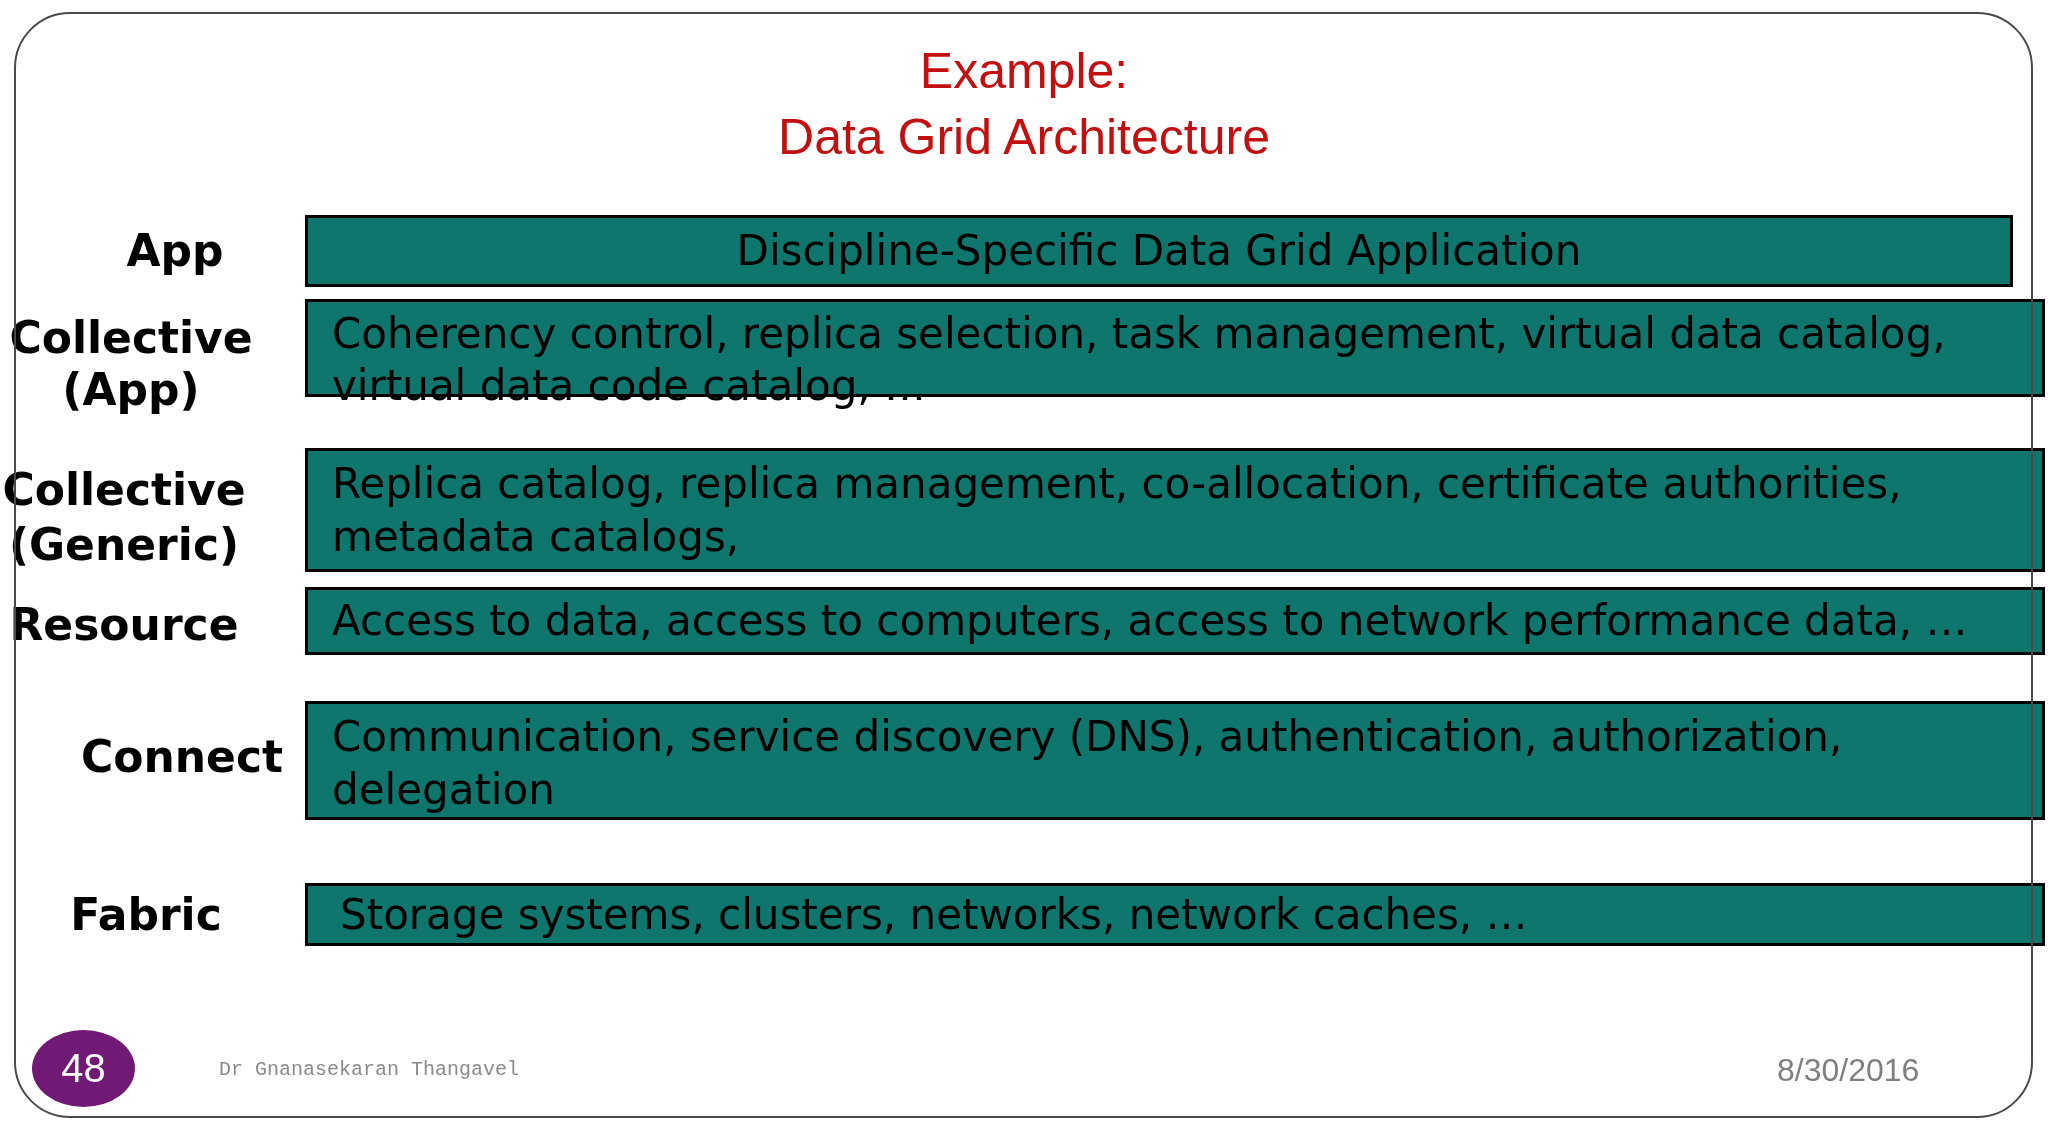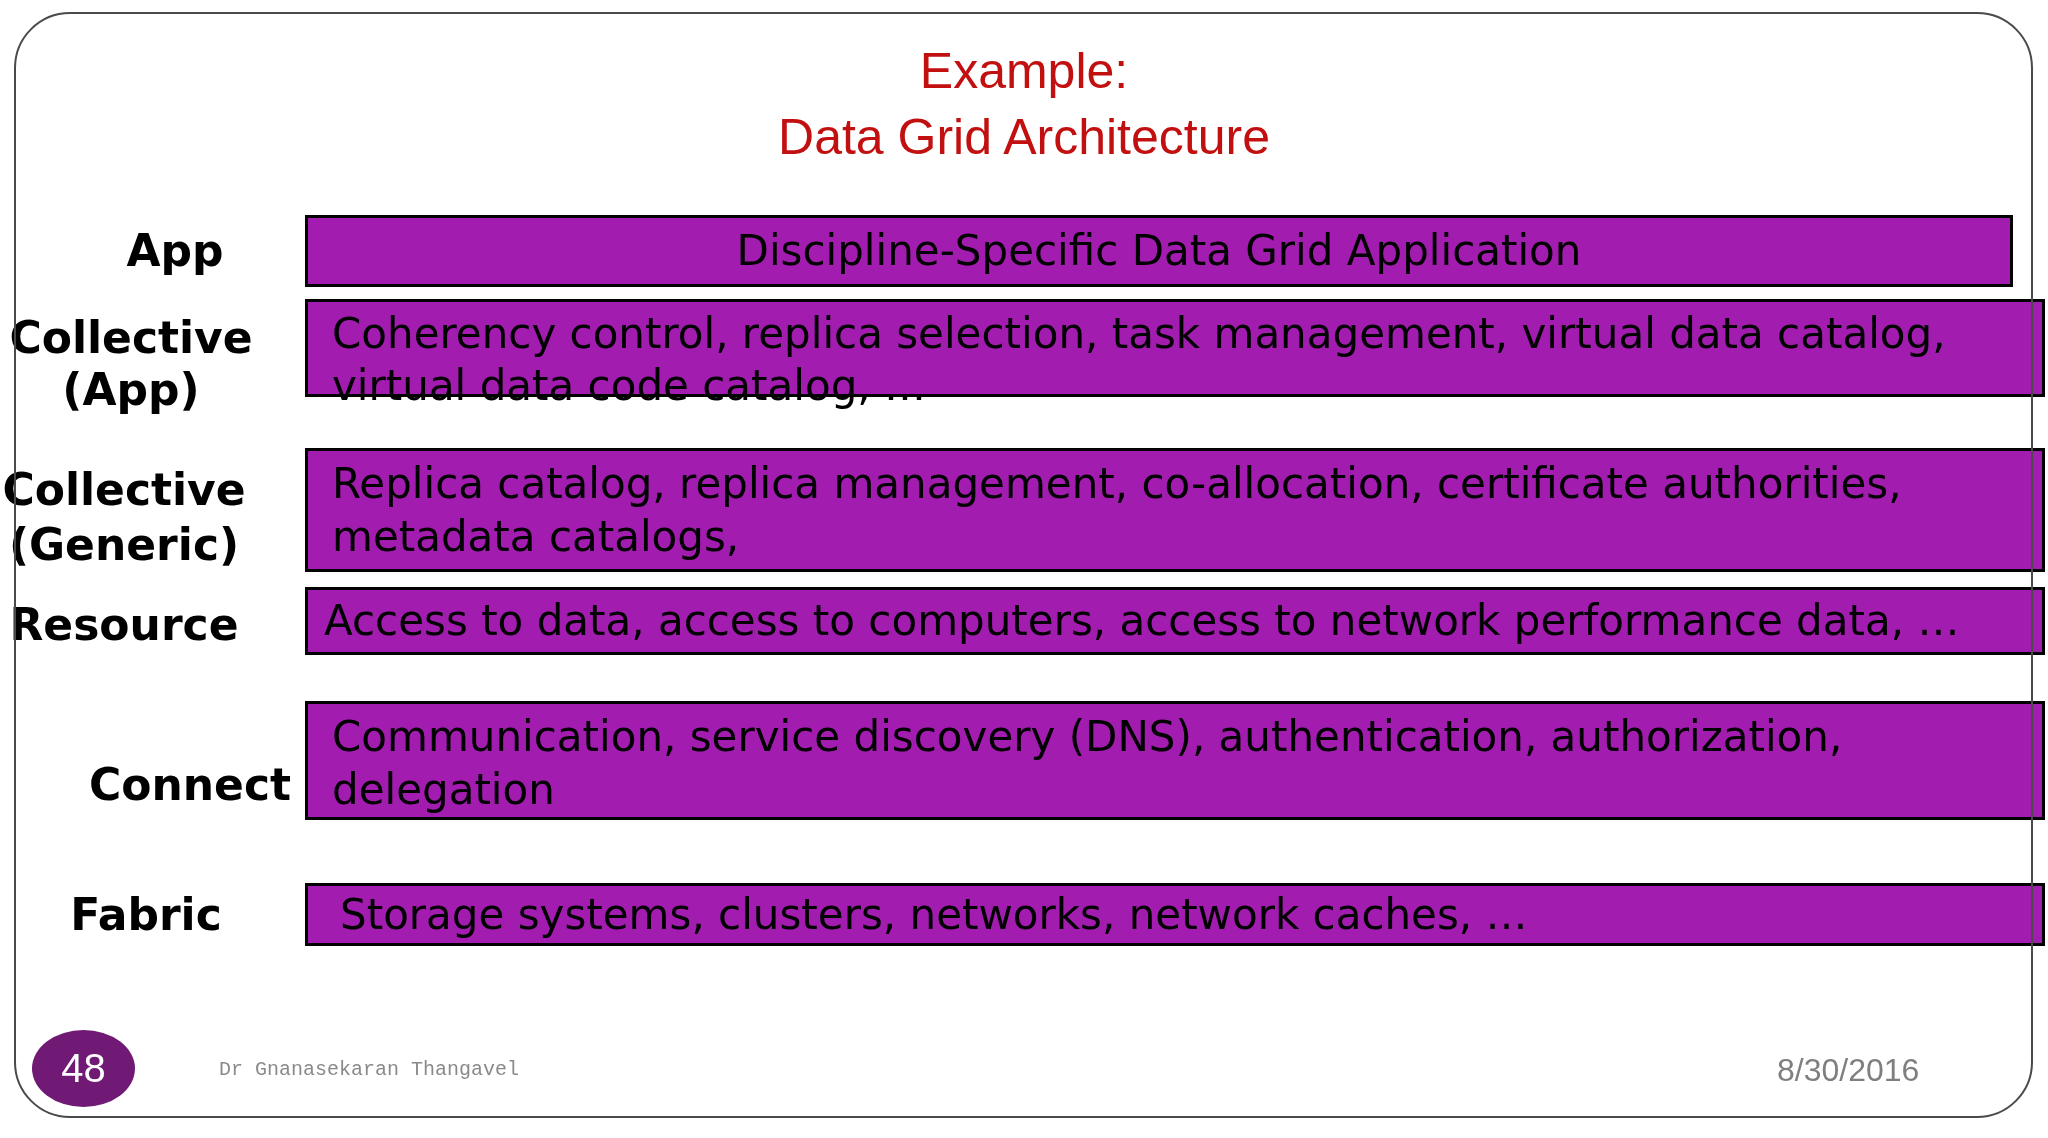--- a/index.html
+++ b/index.html
@@ -20,31 +20,31 @@
   }
   
   .row-label{
     position:absolute;text-align:center;font-weight:bold;font-size:44px;
     line-height:50px;z-index:2;
   }
   .lbl-app      {left:25px;  top:226px;width:300px;}
   .lbl-coll-app {left:0px;   top:312px;width:262px;line-height:52px;}
   .lbl-coll-gen {left:0px;   top:462px;width:248px;line-height:55px;}
   .lbl-resource {left:0px;   top:600px;width:248px;text-align:center;}
-  .lbl-connect  {left:40px;  top:732px;width:300px;margin-top:28px;}
+  .lbl-connect  {left:32px;  top:732px;width:300px;}
   .lbl-fabric   {left:0px;   top:890px;width:292px;}
   
   .row-box{
-    position:absolute;background:#a21caf;border:3px solid #000;
+    position:absolute;background:#0f766e;border:3px solid #000;
     box-sizing:border-box;font-size:42px;line-height:52px;z-index:1;
   }
   .box-app      {left:305px;top:215px;width:1708px;height:72px;text-align:center;line-height:66px;}
   .box-coll-app {left:305px;top:299px;width:1740px;height:98px;padding:6px 0 0 24px;}
   .box-coll-gen {left:305px;top:448px;width:1740px;height:124px;padding:6px 0 0 24px;line-height:53px;}
-  .box-resource {left:305px;top:587px;width:1740px;height:68px; padding-left:16px;line-height:62px;}
+  .box-resource {left:305px;top:587px;width:1740px;height:68px; padding-left:24px;line-height:62px;}
   .box-connect  {left:305px;top:701px;width:1740px;height:119px;padding:6px 0 0 24px;line-height:53px;}
   .box-fabric   {left:305px;top:883px;width:1740px;height:63px; padding-left:32px;line-height:57px;}
   
   .page-badge{
     position:absolute;left:32px;top:1030px;width:103px;height:77px;
     border-radius:50%;background:#701a75;color:#ffffff;text-align:center;
     line-height:77px;font-family:"Liberation Sans",sans-serif;font-size:40px;z-index:6;
   }
   .footer-author{
     position:absolute;left:219px;top:1058px;color:#8a8a8a;

